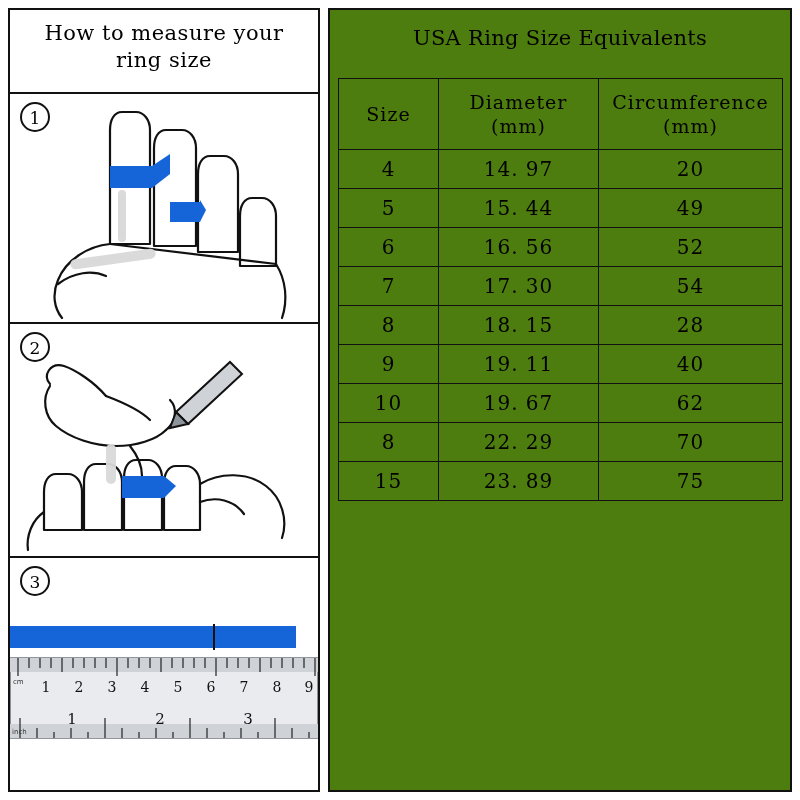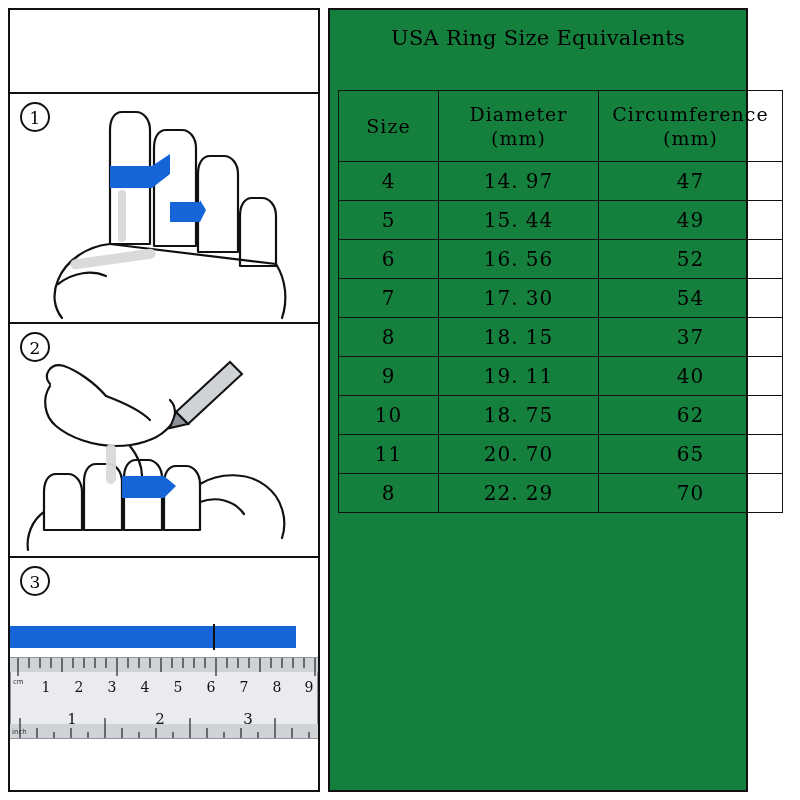--- a/index.html
+++ b/index.html
@@ -75,39 +75,39 @@
   }
   .art {
     position: absolute;
     inset: 0;
   }
   
   .table-wrap {
     position: absolute;
     left: 328px;
     top: 8px;
-    width: 420px;
+    width: 464px;
     height: 784px;
     border: 2px solid #111;
     box-sizing: border-box;
-    background: #15803d;
+    background: #4d7c0f;
   }
   .table-title {
     position: absolute;
     top: 14px;
     left: 0;
     width: 100%;
     text-align: center;
     font-size: 21px;
     line-height: 28px;
     letter-spacing: 0.3px;
   }
   table.sizes {
     position: absolute;
-    top: 80px;
+    top: 68px;
     left: 8px;
     width: 444px;
     border-collapse: collapse;
     table-layout: fixed;
     padding-left: 24px;
   }
   table.sizes th, table.sizes td {
     border: 1px solid #111;
     text-align: center;
     font-family: "DejaVu Serif", serif;
@@ -127,20 +127,21 @@
   table.sizes col.c3 { width: 184px; }
   .unit { display: block; font-size: 19px; }
 </style>
 </head>
 <body>
 
 <div class="page">
 
   <div class="left-col">
 
+    <div class="left-title">How to measure your ring size</div>
 
     <div class="hsep" style="top:82px;"></div>
 
     <div class="panel" style="top:84px;height:228px;">
       <div class="step-num">1</div>
       <svg class="art" viewBox="0 0 308 228" preserveAspectRatio="xMidYMid meet">
         <g fill="none" stroke="#111" stroke-width="2.2" stroke-linecap="round" stroke-linejoin="round">
 
           <path d="M112 18 C104 18 100 26 100 36 L100 150 L140 150 L140 36 C140 26 134 18 126 18 Z"></path>
 
@@ -327,59 +328,59 @@
           <th>
             <span>Circumference</span>
             <span class="unit">(mm)</span>
           </th>
         </tr>
       </thead>
       <tbody>
         <tr>
           <td>4</td>
           <td>14. 97</td>
-          <td>47</td>
+          <td>20</td>
         </tr>
         <tr>
           <td>5</td>
           <td>15. 44</td>
           <td>49</td>
         </tr>
         <tr>
           <td>6</td>
           <td>16. 56</td>
           <td>52</td>
         </tr>
         <tr>
           <td>7</td>
           <td>17. 30</td>
           <td>54</td>
         </tr>
         <tr>
           <td>8</td>
           <td>18. 15</td>
-          <td>37</td>
+          <td>28</td>
         </tr>
         <tr>
           <td>9</td>
           <td>19. 11</td>
           <td>40</td>
         </tr>
         <tr>
           <td>10</td>
-          <td>18. 75</td>
+          <td>19. 67</td>
           <td>62</td>
-        </tr>
-        <tr>
-          <td>11</td>
-          <td>20. 70</td>
-          <td>65</td>
         </tr>
         <tr>
           <td>8</td>
           <td>22. 29</td>
           <td>70</td>
         </tr>
+        <tr>
+          <td>15</td>
+          <td>23. 89</td>
+          <td>75</td>
+        </tr>
       </tbody>
     </table>
   </div>
 
 </div>
 
 </body></html>

